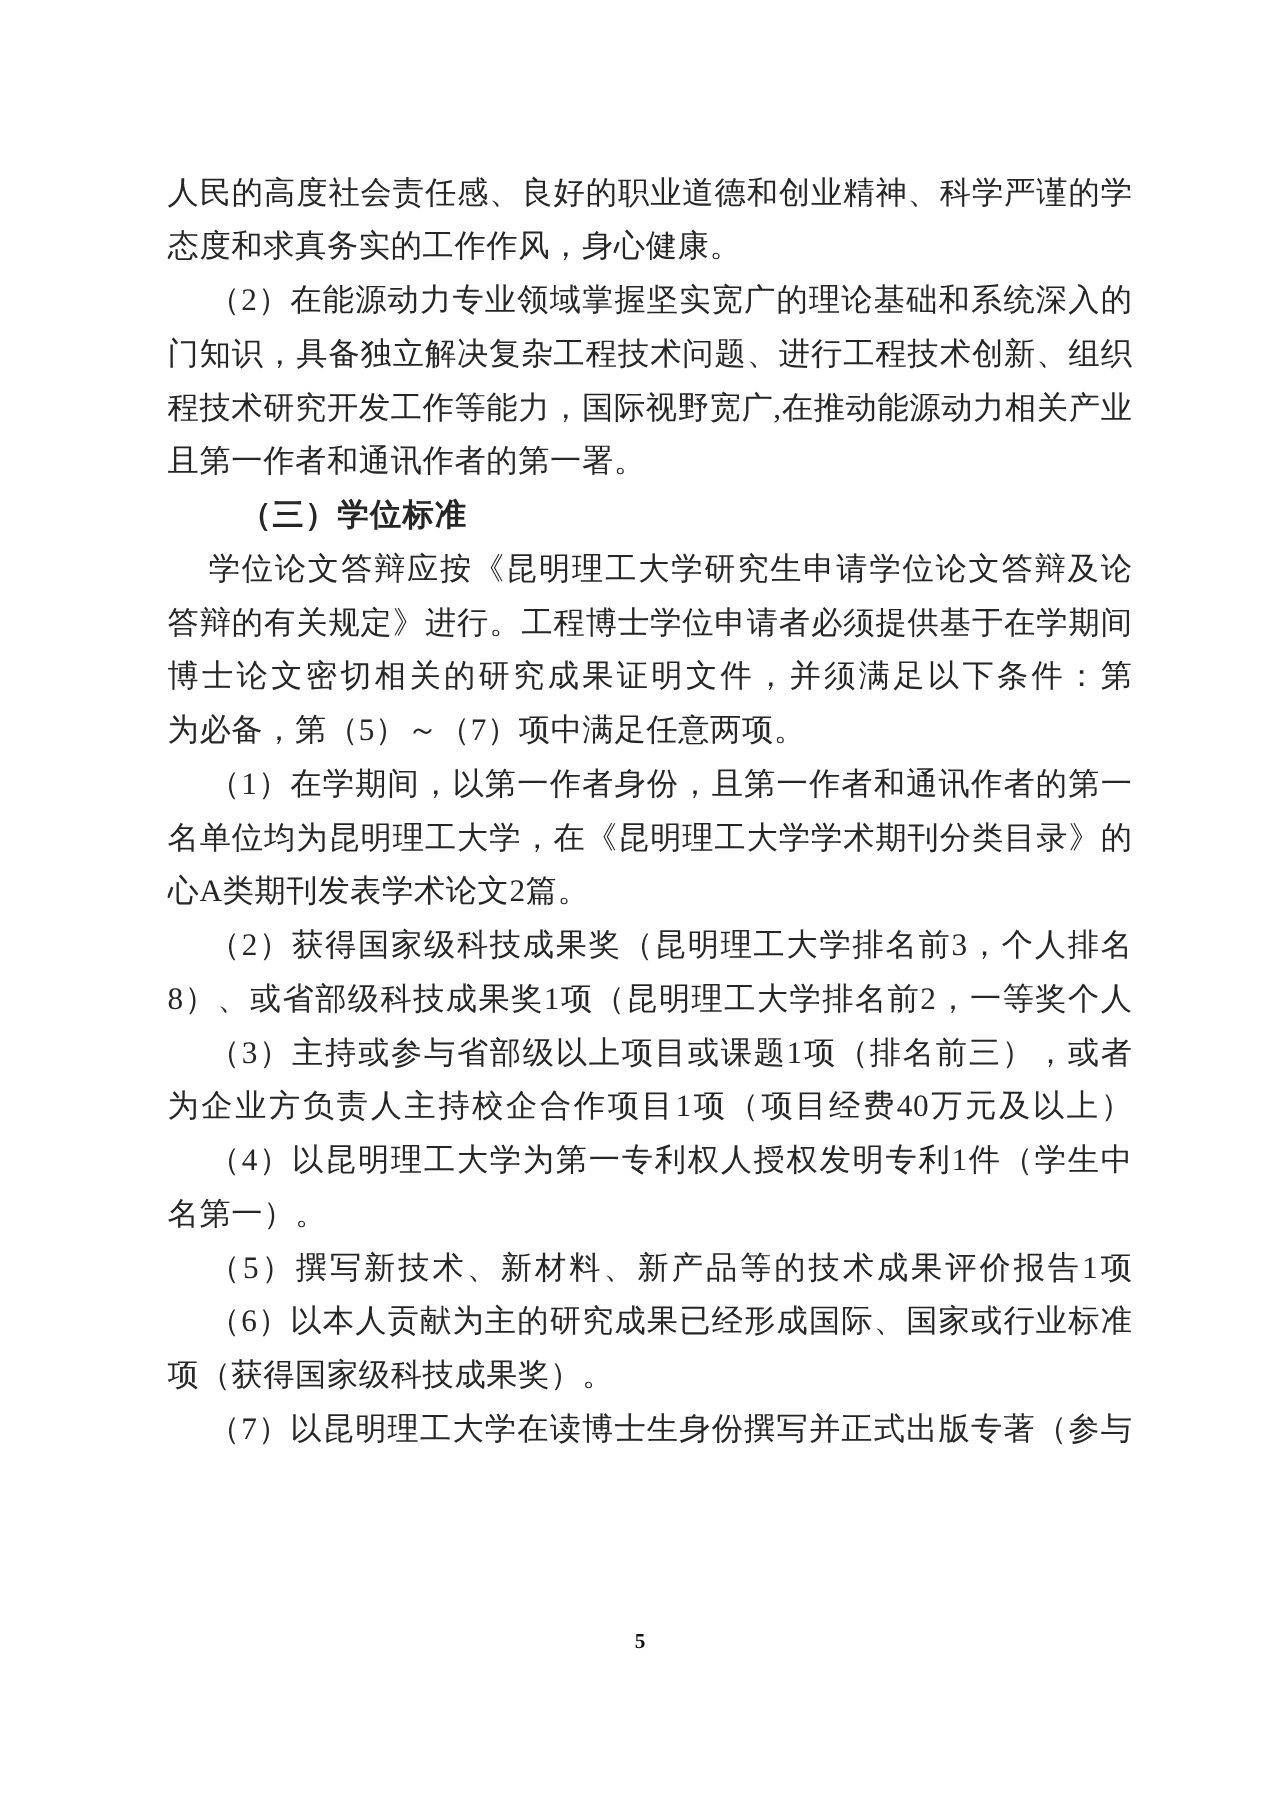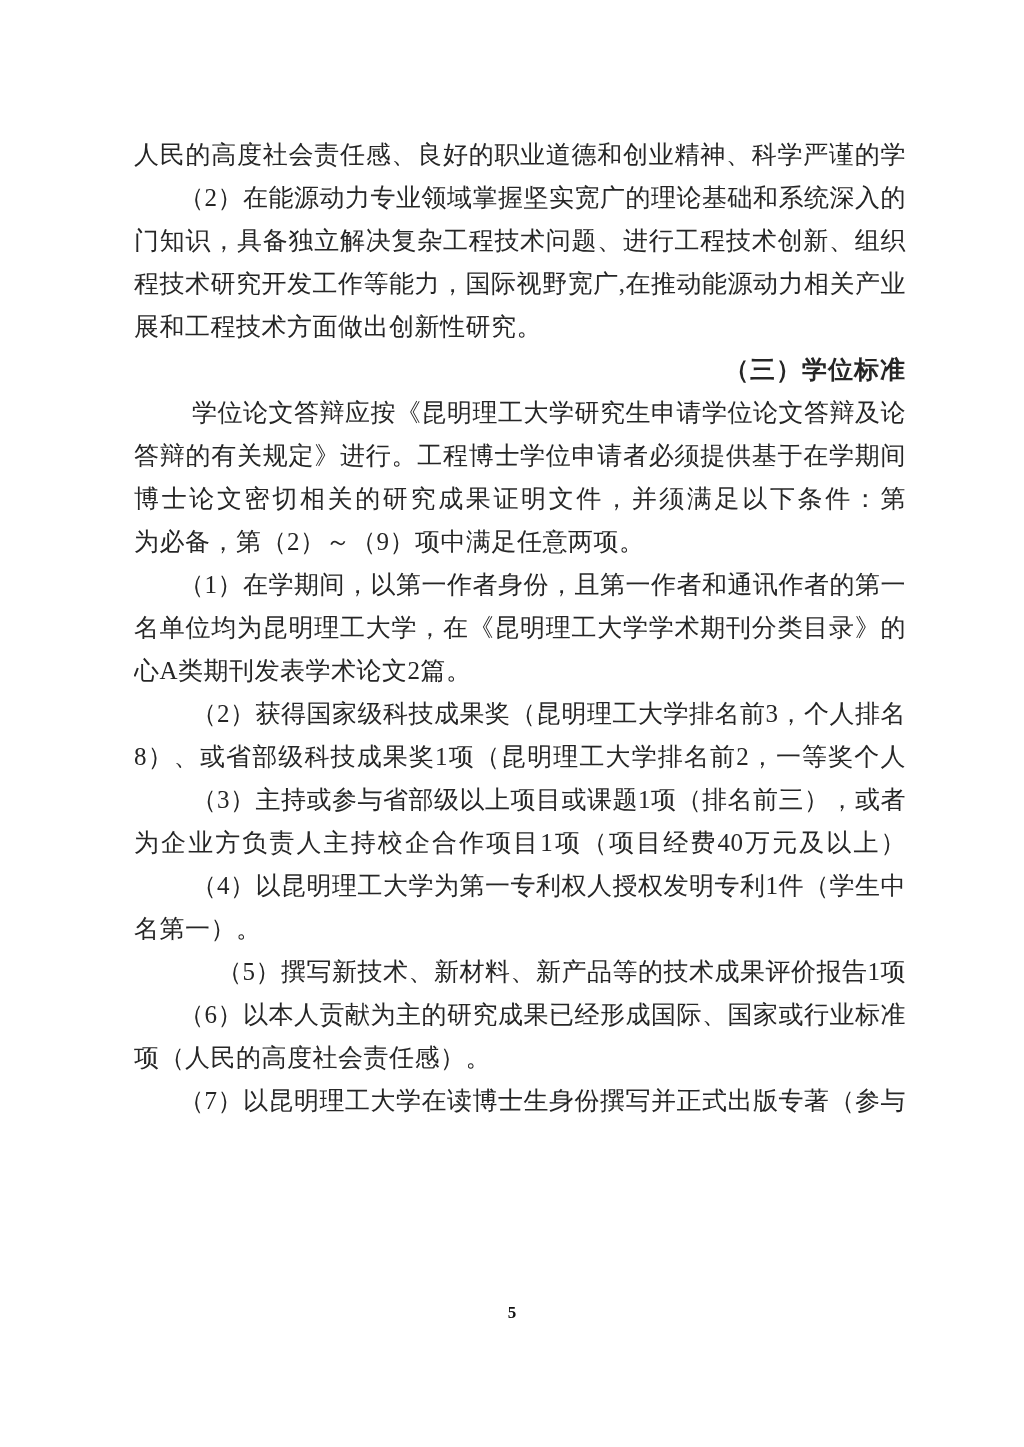--- a/index.html
+++ b/index.html
@@ -30,21 +30,20 @@
     text-align: left;
     letter-spacing: 0.5px;
   }
   .line.fill {
     text-align: justify;
     text-align-last: justify;
     text-justify: inter-character;
   }
   .line.indent {
     padding-left: 33px;
-    text-align: right;
   }
   .line.heading {
     font-weight: bold;
     padding-left: 58px;
     letter-spacing: 1px;
   }
   .footer {
     position: absolute;
     left: 0;
     top: 1303px;
@@ -57,39 +56,40 @@
     color: #111111;
     font-family: "Liberation Serif", "DejaVu Serif", serif;
   }
 </style>
 </head>
 <body>
 
 <div class="page">
   <div class="doc">
       <div class="line fill">人民的高度社会责任感、良好的职业道德和创业精神、科学严谨的学习</div>
+      <div class="line">态度和求真务实的工作作风，身心健康。</div>
       <div class="line fill indent">（2）在能源动力专业领域掌握坚实宽广的理论基础和系统深入的专</div>
       <div class="line fill">门知识，具备独立解决复杂工程技术问题、进行工程技术创新、组织工</div>
       <div class="line fill">程技术研究开发工作等能力，国际视野宽广,在推动能源动力相关产业发</div>
-      <div class="line">展和工程技术方面做出创新性研究。</div>
+      <div class="line">且第一作者和通讯作者的第一署。</div>
       <div class="line indent heading">（三）学位标准</div>
       <div class="line fill indent">学位论文答辩应按《昆明理工大学研究生申请学位论文答辩及论文</div>
       <div class="line fill">答辩的有关规定》进行。工程博士学位申请者必须提供基于在学期间与</div>
       <div class="line fill">博士论文密切相关的研究成果证明文件，并须满足以下条件：第（1）项</div>
-      <div class="line">为必备，第（2）～（9）项中满足任意两项。</div>
+      <div class="line">为必备，第（5）～（7）项中满足任意两项。</div>
       <div class="line fill indent">（1）在学期间，以第一作者身份，且第一作者和通讯作者的第一署</div>
       <div class="line fill">名单位均为昆明理工大学，在《昆明理工大学学术期刊分类目录》的核</div>
       <div class="line">心A类期刊发表学术论文2篇。</div>
       <div class="line fill indent">（2）获得国家级科技成果奖（昆明理工大学排名前3，个人排名前</div>
       <div class="line fill">8）、或省部级科技成果奖1项（昆明理工大学排名前2，一等奖个人排名</div>
       <div class="line fill indent">（3）主持或参与省部级以上项目或课题1项（排名前三），或者作</div>
       <div class="line fill">为企业方负责人主持校企合作项目1项（项目经费40万元及以上）（提供</div>
       <div class="line fill indent">（4）以昆明理工大学为第一专利权人授权发明专利1件（学生中排</div>
       <div class="line">名第一）。</div>
       <div class="line fill indent">（5）撰写新技术、新材料、新产品等的技术成果评价报告1项（排</div>
       <div class="line fill indent">（6）以本人贡献为主的研究成果已经形成国际、国家或行业标准1</div>
-      <div class="line">项（人民的高度社会责任感）。</div>
+      <div class="line">项（获得国家级科技成果奖）。</div>
       <div class="line fill indent">（7）以昆明理工大学在读博士生身份撰写并正式出版专著（参与编</div>
     </div>
   <div class="footer">
     <span class="page-number">5</span>
   </div>
 </div>
 
 </body></html>

